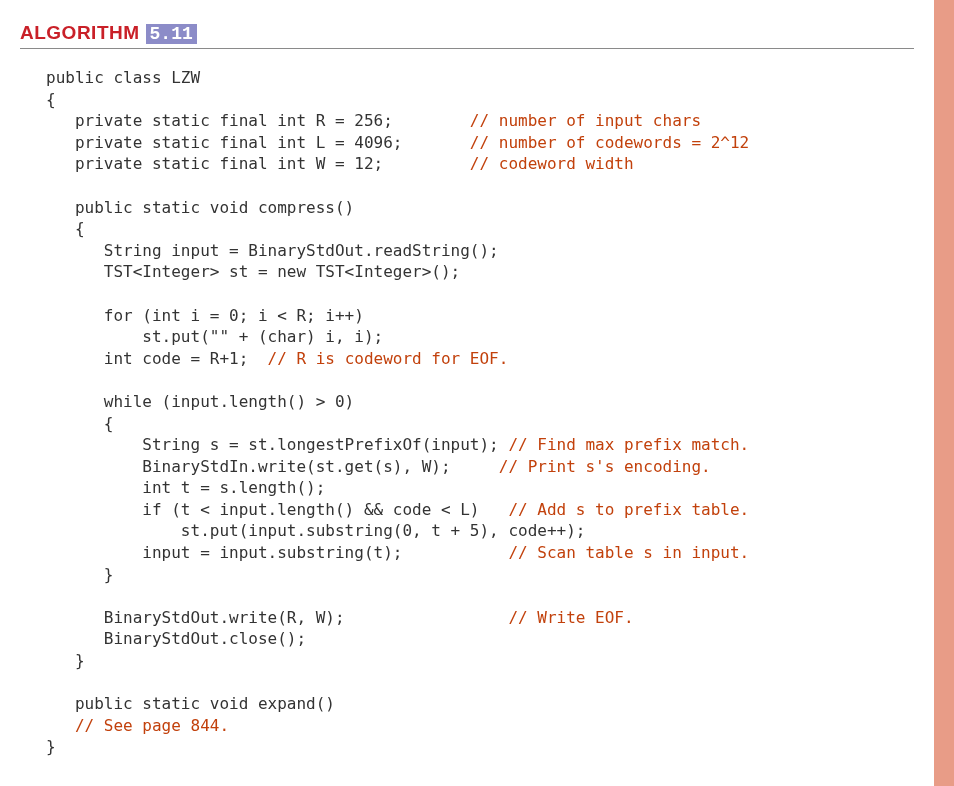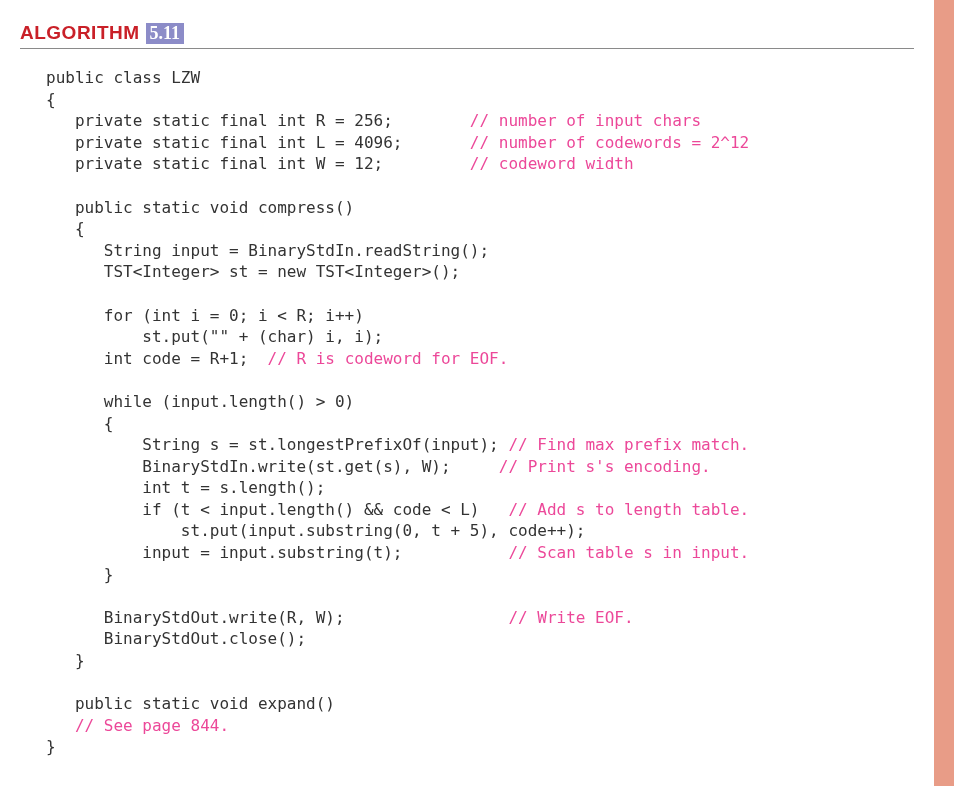--- a/index.html
+++ b/index.html
@@ -33,72 +33,72 @@
       font-weight: bold;
       font-family: "Segoe UI", "Helvetica Neue", Arial, sans-serif;
       font-size: 19px;
       letter-spacing: 0.5px;
       margin-right: 6px;
     }
     .algo-number {
       background: #8c8cc8;
       color: #ffffff;
       font-weight: bold;
-      font-family: Liberation Serif, serif;
+      font-family: Liberation Mono, monospace;
       font-size: 18px;
       padding: 0 4px;
       margin-right: 10px;
     }
     .algo-title {
       color: #c92028;
       font-family: "Segoe UI", "Helvetica Neue", Arial, sans-serif;
       font-size: 21px;
       font-weight: 400;
     }
     .code-block {
       font-family: "Menlo", "Consolas", "DejaVu Sans Mono", monospace;
       font-size: 16px;
       line-height: 1.35;
       color: #333333;
       white-space: pre;
       padding-left: 26px;
     }
     .comment {
-      color: #ec4899;
+      color: #c2410c;
     }
   </style>
 </head>
 <body>
 
 <div class="page">
   <div class="header">
     <span class="algo-label">ALGORITHM</span>
     <span class="algo-number">5.11</span>
   </div>
   <div class="code-block"><span>public class LZW</span>
 <span>{</span>
 <span>   private static final int R = 256;        </span><span class="comment">// number of input chars</span>
 <span>   private static final int L = 4096;       </span><span class="comment">// number of codewords = 2^12</span>
 <span>   private static final int W = 12;         </span><span class="comment">// codeword width</span>
 <span></span>
 <span>   public static void compress()</span>
 <span>   {</span>
-<span>      String input = BinaryStdIn.readString();</span>
+<span>      String input = BinaryStdOut.readString();</span>
 <span>      TST&lt;Integer&gt; st = new TST&lt;Integer&gt;();</span>
 <span></span>
 <span>      for (int i = 0; i &lt; R; i++)</span>
 <span>          st.put("" + (char) i, i);</span>
 <span>      int code = R+1;  </span><span class="comment">// R is codeword for EOF.</span>
 <span></span>
 <span>      while (input.length() &gt; 0)</span>
 <span>      {</span>
 <span>          String s = st.longestPrefixOf(input); </span><span class="comment">// Find max prefix match.</span>
 <span>          BinaryStdIn.write(st.get(s), W);     </span><span class="comment">// Print s's encoding.</span>
 <span>          int t = s.length();</span>
-<span>          if (t &lt; input.length() &amp;&amp; code &lt; L)   </span><span class="comment">// Add s to length table.</span>
+<span>          if (t &lt; input.length() &amp;&amp; code &lt; L)   </span><span class="comment">// Add s to prefix table.</span>
 <span>              st.put(input.substring(0, t + 5), code++);</span>
 <span>          input = input.substring(t);           </span><span class="comment">// Scan table s in input.</span>
 <span>      }</span>
 <span></span>
 <span>      BinaryStdOut.write(R, W);                 </span><span class="comment">// Write EOF.</span>
 <span>      BinaryStdOut.close();</span>
 <span>   }</span>
 <span></span>
 <span>   public static void expand()</span>
 <span class="comment">   // See page 844.</span>

